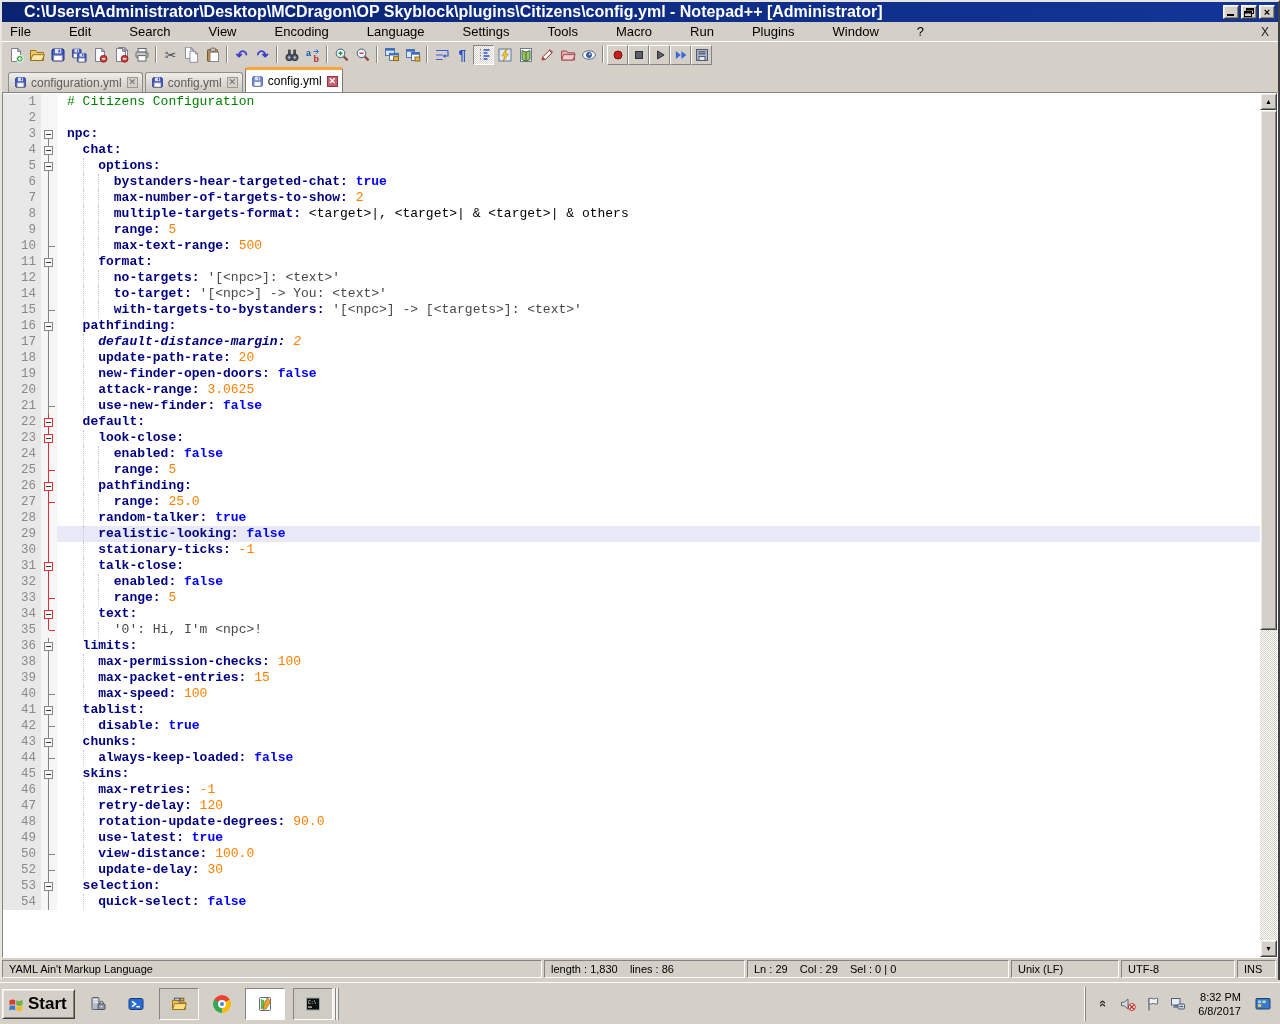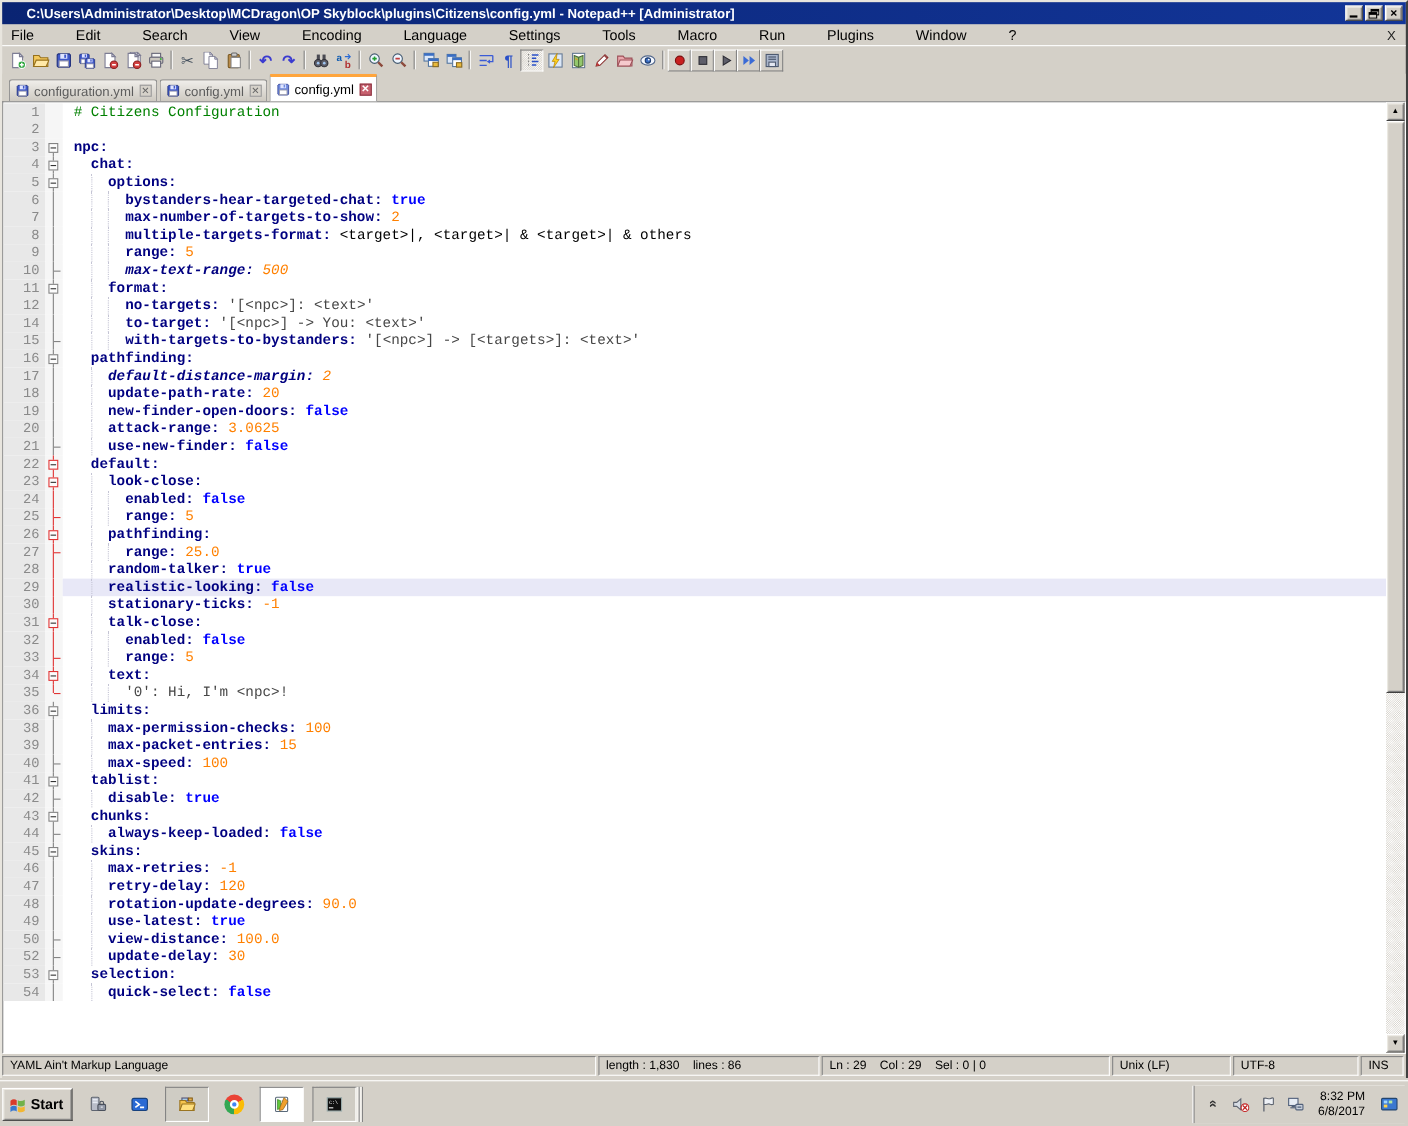--- a/index.html
+++ b/index.html
@@ -12,21 +12,21 @@
       box-shadow:inset 1px 1px 0 #ece9e2,inset -1px -1px 0 #848484;background:#d4d0c8;}
 
   
   .app{position:absolute;left:0;top:0;right:0;bottom:42px;background:#d4d0c8;
        border:2px solid;border-color:#e8e5de #404040 #404040 #e8e5de;
        display:flex;flex-direction:column;}
 
   .titlebar{height:20px;background:linear-gradient(90deg,#0a2473,#123598);
             display:flex;align-items:center;padding:0 3px;flex:none;}
   .titlebar .appicon{width:15px;height:15px;margin-right:4px;flex:none;}
-  .titlebar .ttext{color:#fff;font-weight:bold;font-size:12px;white-space:nowrap;
+  .titlebar .ttext{color:#fff;font-weight:bold;font-size:16px;white-space:nowrap;
                    overflow:hidden;flex:1;}
   .winbtn{width:16px;height:14px;margin-left:2px;display:flex;align-items:center;
           justify-content:center;flex:none;position:relative;}
   .winbtn .mini{position:absolute;left:3px;bottom:2px;width:7px;height:2px;background:#000;}
   .winbtn svg{display:block;}
   .winbtn .xg{font-size:11px;font-weight:bold;line-height:10px;color:#000;}
 
   .menubar{height:19px;display:flex;align-items:center;padding:0 1px;flex:none;
            font-size:13px;color:#000;gap:24px;}
   .menubar .mi{padding:1px 7px;cursor:default;}
@@ -103,21 +103,21 @@
   .statusbar{height:22px;flex:none;display:flex;align-items:stretch;background:#d4d0c8;
              padding:2px 2px 2px 0;font-size:11px;color:#000;}
   .sp{border:1px solid;border-color:#848484 #fff #fff #848484;display:flex;align-items:center;
       padding-left:6px;white-space:pre;margin-left:2px;overflow:hidden;}
 
   
   .taskbar{position:absolute;left:0;bottom:0;width:1280px;height:42px;background:#d4d0c8;
            border-top:1px solid #fff;box-shadow:0 -2px 0 #d4d0c8;display:flex;align-items:center;
            padding:0 2px;}
   .startbtn{height:30px;padding:0 7px 0 4px;display:flex;align-items:center;gap:3px;
-            font-size:13px;font-weight:bold;flex:none;}
+            font-size:17px;font-weight:bold;flex:none;}
   .ql{width:30px;height:32px;display:flex;align-items:center;justify-content:center;flex:none;
       margin-left:8px;}
   .tkbtn{width:40px;height:32px;display:flex;align-items:center;justify-content:center;flex:none;
          margin-left:8px;border:1px solid;border-color:#848484 #fff #fff #848484;background:#cfccc4;}
   .tkbtn.active{background:#fff;}
   .tkbtn.stacked{box-shadow:2px 0 0 #f4f2ee,3px 0 0 #848484,5px 0 0 #f4f2ee,6px 0 0 #848484;}
   .tkspace{flex:1;}
   .tray{display:flex;align-items:center;gap:7px;border-left:1px solid #848484;
         box-shadow:-1px 0 0 #fff;padding:0 4px 0 8px;height:34px;}
   .trayicon{display:flex;align-items:center;justify-content:center;width:18px;height:18px;}
@@ -441,21 +441,21 @@
     <div class="rows" id="rows">
         <div class="row"><span class="ln">1</span><span class="fold"></span><span class="code" style="padding-left: 10px;"><span class="seg c"># Citizens Configuration</span></span></div>
         <div class="row"><span class="ln">2</span><span class="fold"></span><span class="code" style="padding-left: 10px;"></span></div>
         <div class="row"><span class="ln">3</span><span class="fold"><i class="v bot"></i><i class="bx"></i></span><span class="code" style="padding-left: 10px;"><span class="seg k">npc:</span></span></div>
         <div class="row"><span class="ln">4</span><span class="fold"><i class="v top"></i><i class="v bot"></i><i class="bx"></i></span><span class="code" style="padding-left: 25.6px;"><span class="seg k">chat:</span></span></div>
         <div class="row"><span class="ln">5</span><span class="fold"><i class="v top"></i><i class="v bot"></i><i class="bx"></i></span><span class="code" style="padding-left: 41.2px;"><i class="g" style="left: 25.6px;"></i><span class="seg k">options:</span></span></div>
         <div class="row"><span class="ln">6</span><span class="fold"><i class="v full"></i></span><span class="code" style="padding-left: 56.8px;"><i class="g" style="left: 25.6px;"></i><i class="g" style="left: 41.2px;"></i><span class="seg k">bystanders-hear-targeted-chat:</span><span class="seg b"> true</span></span></div>
         <div class="row"><span class="ln">7</span><span class="fold"><i class="v full"></i></span><span class="code" style="padding-left: 56.8px;"><i class="g" style="left: 25.6px;"></i><i class="g" style="left: 41.2px;"></i><span class="seg k">max-number-of-targets-to-show:</span><span class="seg n"> 2</span></span></div>
         <div class="row"><span class="ln">8</span><span class="fold"><i class="v full"></i></span><span class="code" style="padding-left: 56.8px;"><i class="g" style="left: 25.6px;"></i><i class="g" style="left: 41.2px;"></i><span class="seg k">multiple-targets-format:</span><span class="seg t"> &lt;target&gt;|, &lt;target&gt;| &amp; &lt;target&gt;| &amp; others</span></span></div>
         <div class="row"><span class="ln">9</span><span class="fold"><i class="v full"></i></span><span class="code" style="padding-left: 56.8px;"><i class="g" style="left: 25.6px;"></i><i class="g" style="left: 41.2px;"></i><span class="seg k">range:</span><span class="seg n"> 5</span></span></div>
-        <div class="row"><span class="ln">10</span><span class="fold"><i class="v full"></i><i class="h"></i></span><span class="code" style="padding-left: 56.8px; font-style: italic;"><i class="g" style="left: 25.6px;"></i><i class="g" style="left: 41.2px;"></i><span class="seg k">max-text-range:</span><span class="seg n"> 500</span></span></div>
+        <div class="row"><span class="ln">10</span><span class="fold"><i class="v full"></i><i class="h"></i></span><span class="code" style="padding-left: 56.8px;"><i class="g" style="left: 25.6px;"></i><i class="g" style="left: 41.2px;"></i><span class="seg k">max-text-range:</span><span class="seg n"> 500</span></span></div>
         <div class="row"><span class="ln">11</span><span class="fold"><i class="v top"></i><i class="v bot"></i><i class="bx"></i></span><span class="code" style="padding-left: 41.2px;"><i class="g" style="left: 25.6px;"></i><span class="seg k">format:</span></span></div>
         <div class="row"><span class="ln">12</span><span class="fold"><i class="v full"></i></span><span class="code" style="padding-left: 56.8px;"><i class="g" style="left: 25.6px;"></i><i class="g" style="left: 41.2px;"></i><span class="seg k">no-targets:</span><span class="seg q"> '[&lt;npc&gt;]: &lt;text&gt;'</span></span></div>
         <div class="row"><span class="ln">14</span><span class="fold"><i class="v full"></i></span><span class="code" style="padding-left: 56.8px;"><i class="g" style="left: 25.6px;"></i><i class="g" style="left: 41.2px;"></i><span class="seg k">to-target:</span><span class="seg q"> '[&lt;npc&gt;] -&gt; You: &lt;text&gt;'</span></span></div>
         <div class="row"><span class="ln">15</span><span class="fold"><i class="v full"></i><i class="h"></i></span><span class="code" style="padding-left: 56.8px;"><i class="g" style="left: 25.6px;"></i><i class="g" style="left: 41.2px;"></i><span class="seg k">with-targets-to-bystanders:</span><span class="seg q"> '[&lt;npc&gt;] -&gt; [&lt;targets&gt;]: &lt;text&gt;'</span></span></div>
         <div class="row"><span class="ln">16</span><span class="fold"><i class="v top"></i><i class="v bot"></i><i class="bx"></i></span><span class="code" style="padding-left: 25.6px;"><span class="seg k">pathfinding:</span></span></div>
         <div class="row"><span class="ln">17</span><span class="fold"><i class="v full"></i></span><span class="code" style="padding-left: 41.2px; font-style: italic;"><i class="g" style="left: 25.6px;"></i><span class="seg k">default-distance-margin:</span><span class="seg n"> 2</span></span></div>
         <div class="row"><span class="ln">18</span><span class="fold"><i class="v full"></i></span><span class="code" style="padding-left: 41.2px;"><i class="g" style="left: 25.6px;"></i><span class="seg k">update-path-rate:</span><span class="seg n"> 20</span></span></div>
         <div class="row"><span class="ln">19</span><span class="fold"><i class="v full"></i></span><span class="code" style="padding-left: 41.2px;"><i class="g" style="left: 25.6px;"></i><span class="seg k">new-finder-open-doors:</span><span class="seg b"> false</span></span></div>
         <div class="row"><span class="ln">20</span><span class="fold"><i class="v full"></i></span><span class="code" style="padding-left: 41.2px;"><i class="g" style="left: 25.6px;"></i><span class="seg k">attack-range:</span><span class="seg n"> 3.0625</span></span></div>
         <div class="row"><span class="ln">21</span><span class="fold"><i class="v full"></i><i class="h"></i></span><span class="code" style="padding-left: 41.2px;"><i class="g" style="left: 25.6px;"></i><span class="seg k">use-new-finder:</span><span class="seg b"> false</span></span></div>

